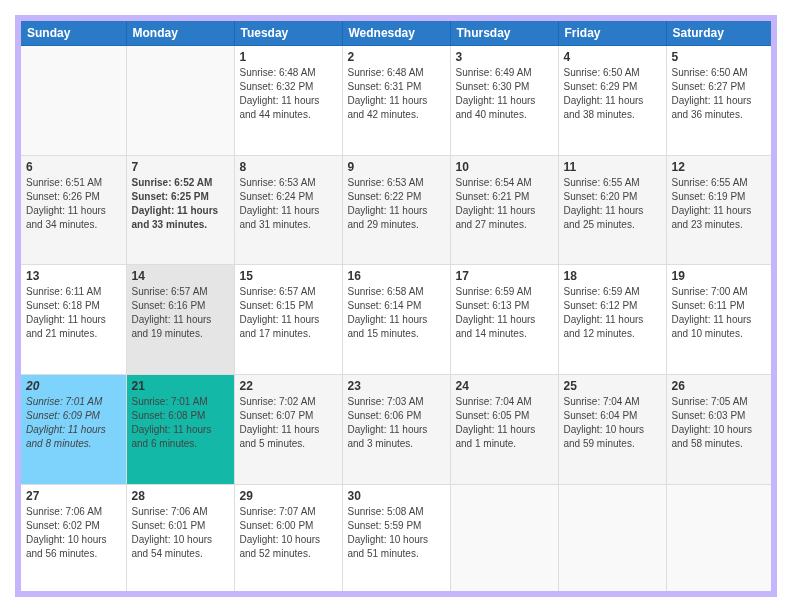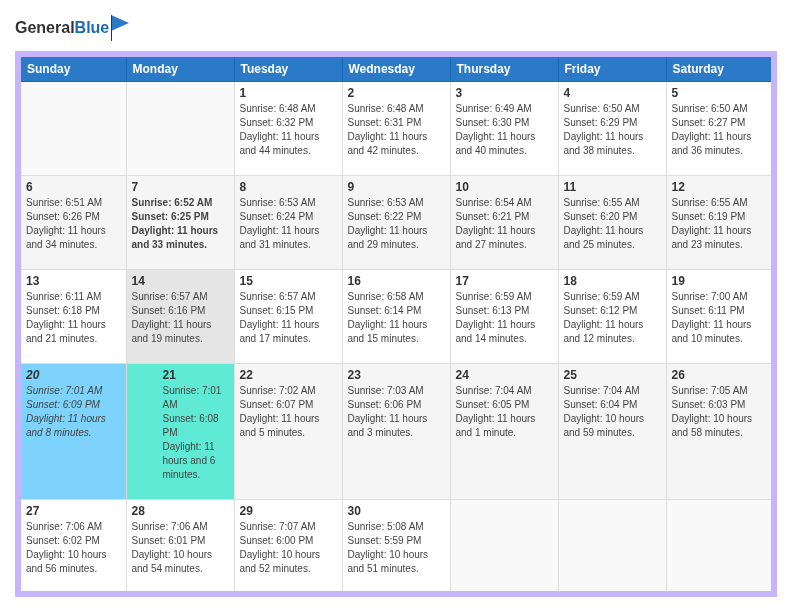--- a/index.html
+++ b/index.html
@@ -85,35 +85,20 @@
     }
     .logo-wrapper {
       display: flex;
       align-items: center;
     }
   </style>
 </head>
 <body>
 
 <div class="page">
-  <div class="header">
-    <div class="logo-wrapper">
-      <div class="logo-text">
-          <span style="font-size:16px;font-weight:bold;color:#333;">General<span style="color:#1a6bb5;">Blue</span></span>
-        </div>
-      <svg width="20" height="26" viewBox="0 0 20 26" style="margin-left:2px;">
-        <polygon points="0,0 18,8 0,16" fill="#2a7ac7"></polygon>
-        <line x1="0" y1="0" x2="0" y2="26" stroke="#333" stroke-width="2"></line>
-      </svg>
-    </div>
-    <div class="title-section">
-      <div class="month-title"></div>
-      <div class="location"></div>
-    </div>
-  </div>
 
   <table class="calendar">
     <thead>
       <tr>
       <th>Sunday</th>
           <th>Monday</th>
           <th>Tuesday</th>
           <th>Wednesday</th>
           <th>Thursday</th>
           <th>Friday</th>
@@ -243,21 +228,21 @@
 Daylight: 11 hours and 10 minutes.</div>
           </td>
         </tr>
         <tr>
           <td style="background-color: #7dd3fc; font-style: italic;">
             <span class="day-num">20</span>
             <div class="day-detail" style="white-space: pre-line;">Sunrise: 7:01 AM
 Sunset: 6:09 PM
 Daylight: 11 hours and 8 minutes.</div>
           </td>
-          <td style="background-color: #5eead4; padding-left: 36px;">
+          <td style="background-color: #14b8a6;">
             <span class="day-num">21</span>
             <div class="day-detail" style="white-space: pre-line;">Sunrise: 7:01 AM
 Sunset: 6:08 PM
 Daylight: 11 hours and 6 minutes.</div>
           </td>
           <td style="background-color: rgb(245, 245, 245);">
             <span class="day-num">22</span>
             <div class="day-detail" style="white-space: pre-line;">Sunrise: 7:02 AM
 Sunset: 6:07 PM
 Daylight: 11 hours and 5 minutes.</div>

